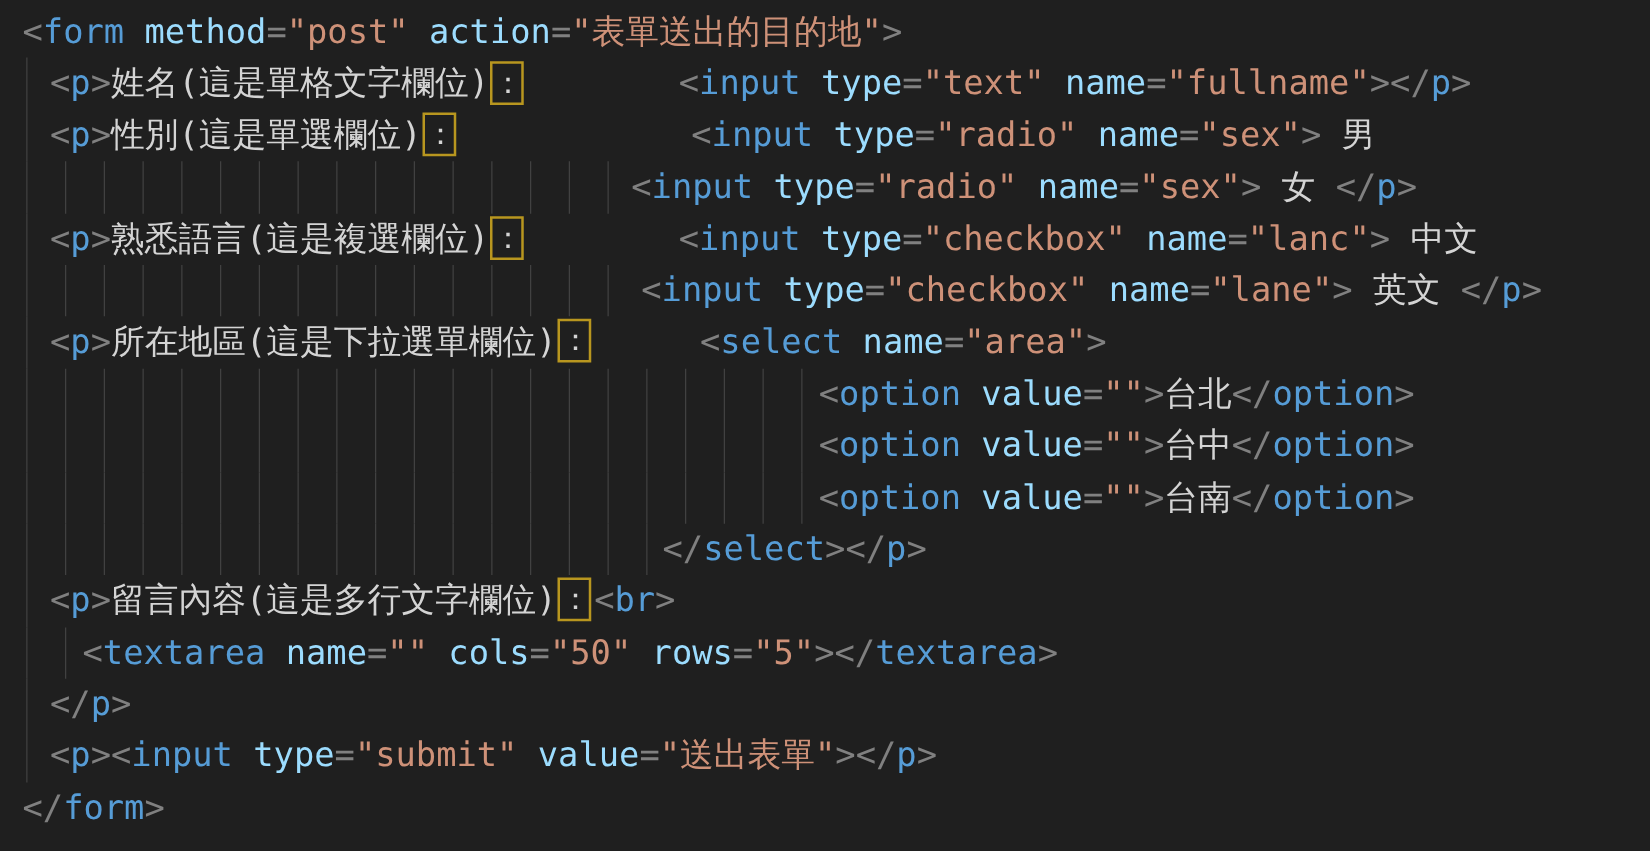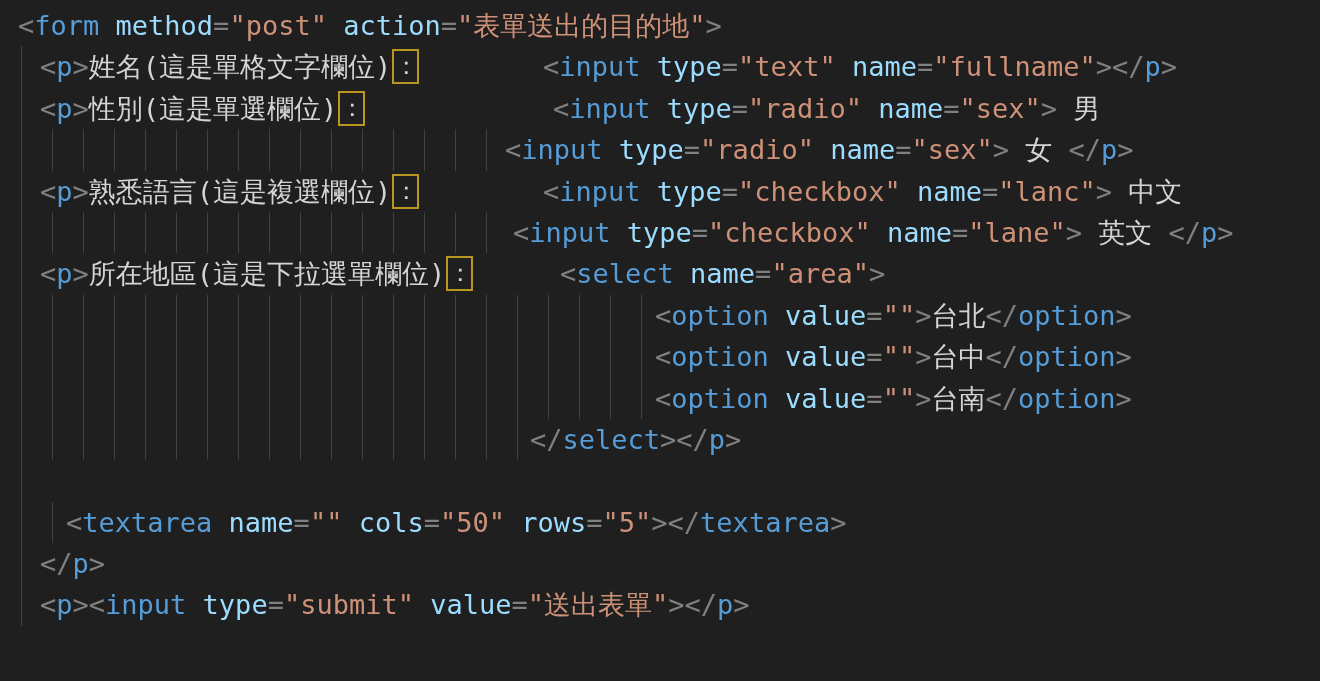--- a/index.html
+++ b/index.html
@@ -60,18 +60,19 @@
       <div class="line" style="padding-left: 40px;"><span class="guide" style="left: 21px;"></span><span class="seg" style="width: 503px;"><span class="tk-punct">&lt;</span><span class="tk-tag">p</span><span class="tk-punct">&gt;</span><span class="tk-text">姓名(這是單格文字欄位)</span><span class="cbox">：</span></span><span class="seg"><span class="tk-punct">&lt;</span><span class="tk-tag">input</span><span class="tk-text"> </span><span class="tk-attr">type</span><span class="tk-punct">=</span><span class="tk-str">"text"</span><span class="tk-text"> </span><span class="tk-attr">name</span><span class="tk-punct">=</span><span class="tk-str">"fullname"</span><span class="tk-punct">&gt;</span><span class="tk-punct">&lt;/</span><span class="tk-tag">p</span><span class="tk-punct">&gt;</span></span></div>
       <div class="line" style="padding-left: 40px;"><span class="guide" style="left: 21px;"></span><span class="seg" style="width: 513px;"><span class="tk-punct">&lt;</span><span class="tk-tag">p</span><span class="tk-punct">&gt;</span><span class="tk-text">性別(這是單選欄位)</span><span class="cbox">：</span></span><span class="seg"><span class="tk-punct">&lt;</span><span class="tk-tag">input</span><span class="tk-text"> </span><span class="tk-attr">type</span><span class="tk-punct">=</span><span class="tk-str">"radio"</span><span class="tk-text"> </span><span class="tk-attr">name</span><span class="tk-punct">=</span><span class="tk-str">"sex"</span><span class="tk-punct">&gt;</span><span class="tk-text"> 男</span></span></div>
       <div class="line" style="padding-left: 505px;"><span class="guide" style="left: 21px;"></span><span class="guide" style="left: 52px;"></span><span class="guide" style="left: 83px;"></span><span class="guide" style="left: 114px;"></span><span class="guide" style="left: 145px;"></span><span class="guide" style="left: 176px;"></span><span class="guide" style="left: 207px;"></span><span class="guide" style="left: 238px;"></span><span class="guide" style="left: 269px;"></span><span class="guide" style="left: 300px;"></span><span class="guide" style="left: 331px;"></span><span class="guide" style="left: 362px;"></span><span class="guide" style="left: 393px;"></span><span class="guide" style="left: 424px;"></span><span class="guide" style="left: 455px;"></span><span class="guide" style="left: 486px;"></span><span class="seg"><span class="tk-punct">&lt;</span><span class="tk-tag">input</span><span class="tk-text"> </span><span class="tk-attr">type</span><span class="tk-punct">=</span><span class="tk-str">"radio"</span><span class="tk-text"> </span><span class="tk-attr">name</span><span class="tk-punct">=</span><span class="tk-str">"sex"</span><span class="tk-punct">&gt;</span><span class="tk-text"> 女 </span><span class="tk-punct">&lt;/</span><span class="tk-tag">p</span><span class="tk-punct">&gt;</span></span></div>
       <div class="line" style="padding-left: 40px;"><span class="guide" style="left: 21px;"></span><span class="seg" style="width: 503px;"><span class="tk-punct">&lt;</span><span class="tk-tag">p</span><span class="tk-punct">&gt;</span><span class="tk-text">熟悉語言(這是複選欄位)</span><span class="cbox">：</span></span><span class="seg"><span class="tk-punct">&lt;</span><span class="tk-tag">input</span><span class="tk-text"> </span><span class="tk-attr">type</span><span class="tk-punct">=</span><span class="tk-str">"checkbox"</span><span class="tk-text"> </span><span class="tk-attr">name</span><span class="tk-punct">=</span><span class="tk-str">"lanc"</span><span class="tk-punct">&gt;</span><span class="tk-text"> 中文</span></span></div>
       <div class="line" style="padding-left: 513px;"><span class="guide" style="left: 21px;"></span><span class="guide" style="left: 52px;"></span><span class="guide" style="left: 83px;"></span><span class="guide" style="left: 114px;"></span><span class="guide" style="left: 145px;"></span><span class="guide" style="left: 176px;"></span><span class="guide" style="left: 207px;"></span><span class="guide" style="left: 238px;"></span><span class="guide" style="left: 269px;"></span><span class="guide" style="left: 300px;"></span><span class="guide" style="left: 331px;"></span><span class="guide" style="left: 362px;"></span><span class="guide" style="left: 393px;"></span><span class="guide" style="left: 424px;"></span><span class="guide" style="left: 455px;"></span><span class="guide" style="left: 486px;"></span><span class="seg"><span class="tk-punct">&lt;</span><span class="tk-tag">input</span><span class="tk-text"> </span><span class="tk-attr">type</span><span class="tk-punct">=</span><span class="tk-str">"checkbox"</span><span class="tk-text"> </span><span class="tk-attr">name</span><span class="tk-punct">=</span><span class="tk-str">"lane"</span><span class="tk-punct">&gt;</span><span class="tk-text"> 英文 </span><span class="tk-punct">&lt;/</span><span class="tk-tag">p</span><span class="tk-punct">&gt;</span></span></div>
       <div class="line" style="padding-left: 40px;"><span class="guide" style="left: 21px;"></span><span class="seg" style="width: 520px;"><span class="tk-punct">&lt;</span><span class="tk-tag">p</span><span class="tk-punct">&gt;</span><span class="tk-text">所在地區(這是下拉選單欄位)</span><span class="cbox">：</span></span><span class="seg"><span class="tk-punct">&lt;</span><span class="tk-tag">select</span><span class="tk-text"> </span><span class="tk-attr">name</span><span class="tk-punct">=</span><span class="tk-str">"area"</span><span class="tk-punct">&gt;</span></span></div>
       <div class="line" style="padding-left: 655px;"><span class="guide" style="left: 21px;"></span><span class="guide" style="left: 52px;"></span><span class="guide" style="left: 83px;"></span><span class="guide" style="left: 114px;"></span><span class="guide" style="left: 145px;"></span><span class="guide" style="left: 176px;"></span><span class="guide" style="left: 207px;"></span><span class="guide" style="left: 238px;"></span><span class="guide" style="left: 269px;"></span><span class="guide" style="left: 300px;"></span><span class="guide" style="left: 331px;"></span><span class="guide" style="left: 362px;"></span><span class="guide" style="left: 393px;"></span><span class="guide" style="left: 424px;"></span><span class="guide" style="left: 455px;"></span><span class="guide" style="left: 486px;"></span><span class="guide" style="left: 517px;"></span><span class="guide" style="left: 548px;"></span><span class="guide" style="left: 579px;"></span><span class="guide" style="left: 610px;"></span><span class="guide" style="left: 641px;"></span><span class="seg"><span class="tk-punct">&lt;</span><span class="tk-tag">option</span><span class="tk-text"> </span><span class="tk-attr">value</span><span class="tk-punct">=</span><span class="tk-str">""</span><span class="tk-punct">&gt;</span><span class="tk-text">台北</span><span class="tk-punct">&lt;/</span><span class="tk-tag">option</span><span class="tk-punct">&gt;</span></span></div>
       <div class="line" style="padding-left: 655px;"><span class="guide" style="left: 21px;"></span><span class="guide" style="left: 52px;"></span><span class="guide" style="left: 83px;"></span><span class="guide" style="left: 114px;"></span><span class="guide" style="left: 145px;"></span><span class="guide" style="left: 176px;"></span><span class="guide" style="left: 207px;"></span><span class="guide" style="left: 238px;"></span><span class="guide" style="left: 269px;"></span><span class="guide" style="left: 300px;"></span><span class="guide" style="left: 331px;"></span><span class="guide" style="left: 362px;"></span><span class="guide" style="left: 393px;"></span><span class="guide" style="left: 424px;"></span><span class="guide" style="left: 455px;"></span><span class="guide" style="left: 486px;"></span><span class="guide" style="left: 517px;"></span><span class="guide" style="left: 548px;"></span><span class="guide" style="left: 579px;"></span><span class="guide" style="left: 610px;"></span><span class="guide" style="left: 641px;"></span><span class="seg"><span class="tk-punct">&lt;</span><span class="tk-tag">option</span><span class="tk-text"> </span><span class="tk-attr">value</span><span class="tk-punct">=</span><span class="tk-str">""</span><span class="tk-punct">&gt;</span><span class="tk-text">台中</span><span class="tk-punct">&lt;/</span><span class="tk-tag">option</span><span class="tk-punct">&gt;</span></span></div>
       <div class="line" style="padding-left: 655px;"><span class="guide" style="left: 21px;"></span><span class="guide" style="left: 52px;"></span><span class="guide" style="left: 83px;"></span><span class="guide" style="left: 114px;"></span><span class="guide" style="left: 145px;"></span><span class="guide" style="left: 176px;"></span><span class="guide" style="left: 207px;"></span><span class="guide" style="left: 238px;"></span><span class="guide" style="left: 269px;"></span><span class="guide" style="left: 300px;"></span><span class="guide" style="left: 331px;"></span><span class="guide" style="left: 362px;"></span><span class="guide" style="left: 393px;"></span><span class="guide" style="left: 424px;"></span><span class="guide" style="left: 455px;"></span><span class="guide" style="left: 486px;"></span><span class="guide" style="left: 517px;"></span><span class="guide" style="left: 548px;"></span><span class="guide" style="left: 579px;"></span><span class="guide" style="left: 610px;"></span><span class="guide" style="left: 641px;"></span><span class="seg"><span class="tk-punct">&lt;</span><span class="tk-tag">option</span><span class="tk-text"> </span><span class="tk-attr">value</span><span class="tk-punct">=</span><span class="tk-str">""</span><span class="tk-punct">&gt;</span><span class="tk-text">台南</span><span class="tk-punct">&lt;/</span><span class="tk-tag">option</span><span class="tk-punct">&gt;</span></span></div>
       <div class="line" style="padding-left: 530px;"><span class="guide" style="left: 21px;"></span><span class="guide" style="left: 52px;"></span><span class="guide" style="left: 83px;"></span><span class="guide" style="left: 114px;"></span><span class="guide" style="left: 145px;"></span><span class="guide" style="left: 176px;"></span><span class="guide" style="left: 207px;"></span><span class="guide" style="left: 238px;"></span><span class="guide" style="left: 269px;"></span><span class="guide" style="left: 300px;"></span><span class="guide" style="left: 331px;"></span><span class="guide" style="left: 362px;"></span><span class="guide" style="left: 393px;"></span><span class="guide" style="left: 424px;"></span><span class="guide" style="left: 455px;"></span><span class="guide" style="left: 486px;"></span><span class="guide" style="left: 517px;"></span><span class="seg"><span class="tk-punct">&lt;/</span><span class="tk-tag">select</span><span class="tk-punct">&gt;</span><span class="tk-punct">&lt;/</span><span class="tk-tag">p</span><span class="tk-punct">&gt;</span></span></div>
-      <div class="line" style="padding-left: 40px;"><span class="guide" style="left: 21px;"></span></div>
+      <div class="line" style="padding-left: 40px;"><span class="guide" style="left: 21px;"></span><span class="seg"><span class="tk-punct">&lt;</span><span class="tk-tag">p</span><span class="tk-punct">&gt;</span><span class="tk-text">留言內容(這是多行文字欄位)</span><span class="cbox">：</span><span class="tk-punct">&lt;</span><span class="tk-tag">br</span><span class="tk-punct">&gt;</span></span></div>
       <div class="line" style="padding-left: 66px;"><span class="guide" style="left: 21px;"></span><span class="guide" style="left: 52px;"></span><span class="seg"><span class="tk-punct">&lt;</span><span class="tk-tag">textarea</span><span class="tk-text"> </span><span class="tk-attr">name</span><span class="tk-punct">=</span><span class="tk-str">""</span><span class="tk-text"> </span><span class="tk-attr">cols</span><span class="tk-punct">=</span><span class="tk-str">"50"</span><span class="tk-text"> </span><span class="tk-attr">rows</span><span class="tk-punct">=</span><span class="tk-str">"5"</span><span class="tk-punct">&gt;</span><span class="tk-punct">&lt;/</span><span class="tk-tag">textarea</span><span class="tk-punct">&gt;</span></span></div>
       <div class="line" style="padding-left: 40px;"><span class="guide" style="left: 21px;"></span><span class="seg"><span class="tk-punct">&lt;/</span><span class="tk-tag">p</span><span class="tk-punct">&gt;</span></span></div>
       <div class="line" style="padding-left: 40px;"><span class="guide" style="left: 21px;"></span><span class="seg"><span class="tk-punct">&lt;</span><span class="tk-tag">p</span><span class="tk-punct">&gt;</span><span class="tk-punct">&lt;</span><span class="tk-tag">input</span><span class="tk-text"> </span><span class="tk-attr">type</span><span class="tk-punct">=</span><span class="tk-str">"submit"</span><span class="tk-text"> </span><span class="tk-attr">value</span><span class="tk-punct">=</span><span class="tk-str">"送出表單"</span><span class="tk-punct">&gt;</span><span class="tk-punct">&lt;/</span><span class="tk-tag">p</span><span class="tk-punct">&gt;</span></span></div>
+      <div class="line" style="padding-left: 18px;"><span class="seg"><span class="tk-punct">&lt;/</span><span class="tk-tag">form</span><span class="tk-punct">&gt;</span></span></div>
     </div>
 </div>
 
 </body></html>

